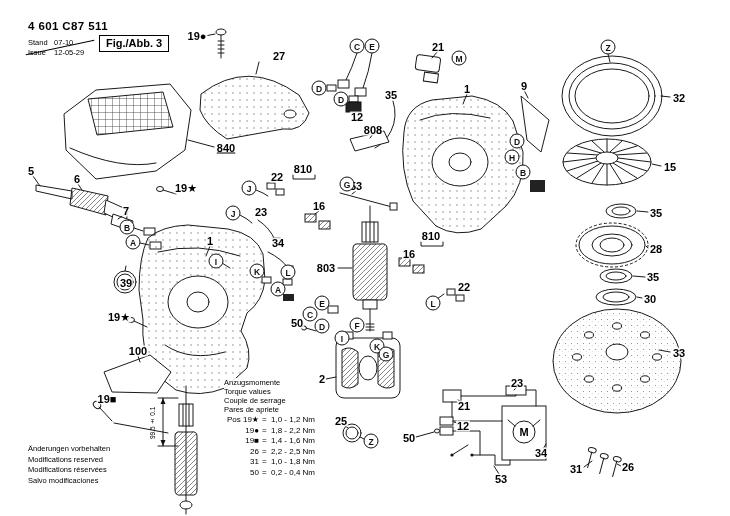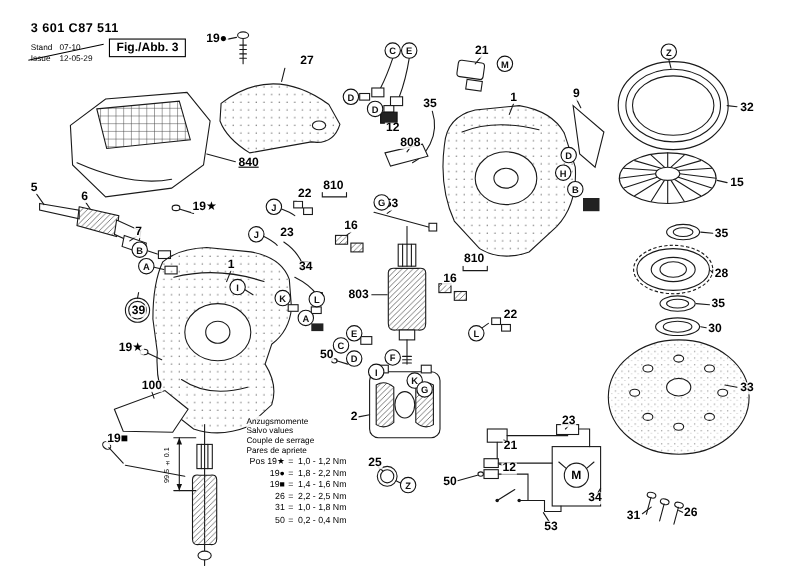--- a/index.html
+++ b/index.html
@@ -384,38 +384,44 @@
       <div class="callout" style="left: 310px; top: 314px;">C</div>
       <div class="callout" style="left: 322px; top: 326px;">D</div>
       <div class="callout" style="left: 357px; top: 325px;">F</div>
       <div class="callout" style="left: 342px; top: 338px;">I</div>
       <div class="callout" style="left: 377px; top: 346px;">K</div>
       <div class="callout" style="left: 386px; top: 354px;">G</div>
       <div class="callout" style="left: 433px; top: 303px;">L</div>
       <div class="callout" style="left: 371px; top: 441px;">Z</div>
     </div>
 
-  <div class="hdr pn">3 601 C87 511</div>
+  <div class="hdr pn">4 601 C87 511</div>
   <div class="hdr meta">
     <div>
       <span class="lab">Stand</span>
       <span>07-10</span>
     </div>
     <div>
       <span class="lab">Issue</span>
       <span>12-05-29</span>
     </div>
   </div>
   <div class="hdr strike"></div>
   <div class="hdr figbox">Fig./Abb. 3</div>
 
+  <div class="hdr notes">
+    <div>Änderungen vorbehalten</div>
+    <div>Modifications reserved</div>
+    <div>Modifications réservées</div>
+    <div>Salvo modificaciones</div>
+  </div>
 
   <div class="hdr torque">
     <div class="ttl">Anzugsmomente</div>
-    <div class="ttl">Salvo values</div>
+    <div class="ttl">Torque values</div>
     <div class="ttl">Couple de serrage</div>
     <div class="ttl">Pares de apriete</div>
     <div class="t-row">
       <span class="t-pos">Pos 19★</span>
         <span class="t-eq">=</span>
         <span class="t-val">1,0 - 1,2 Nm</span>
     </div>
     <div class="t-row">
       <span class="t-pos">19●</span>
         <span class="t-eq">=</span>

